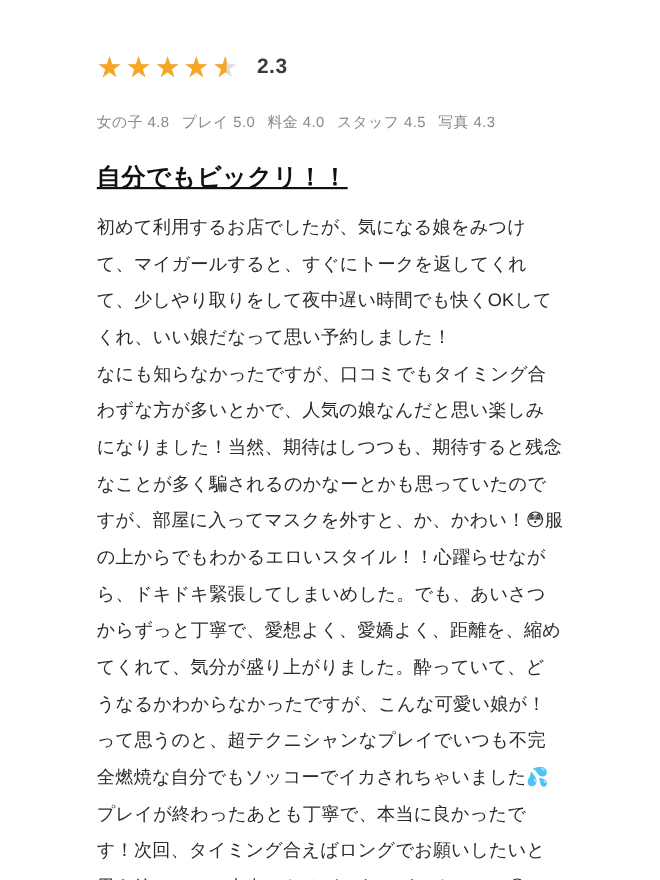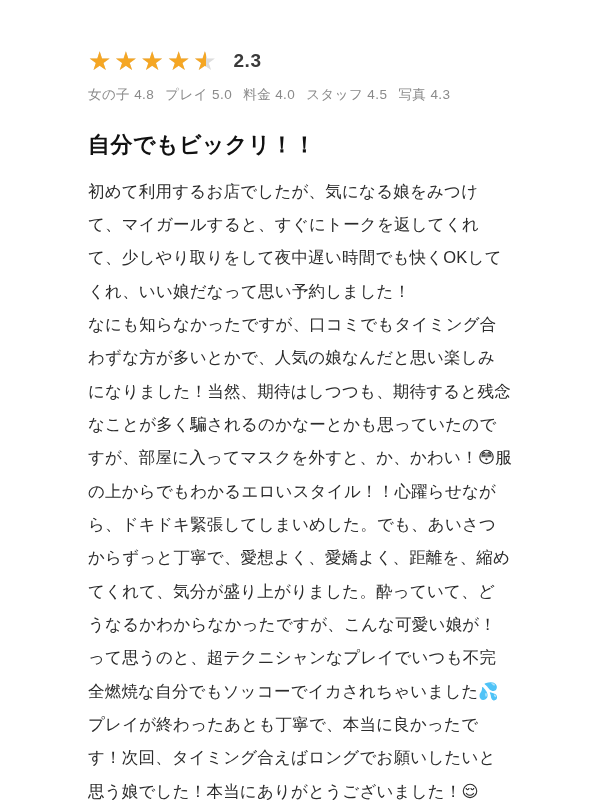--- a/index.html
+++ b/index.html
@@ -46,35 +46,36 @@
     color: #f5a623;
     white-space: nowrap;
   }
   .rating-value {
     font-size: 19px;
     font-weight: bold;
     color: #3a3a3a;
     letter-spacing: 0.5px;
   }
   .subratings {
-    margin-top: 10px;
+    margin-top: 26px;
     font-size: 13.5px;
     color: #8a8a8a;
     letter-spacing: 0.4px;
     white-space: nowrap;
   }
   .subratings span {
     margin-right: 7px;
   }
   .title {
     margin-top: 26px;
     font-size: 22px;
     font-weight: bold;
     color: #111111;
     letter-spacing: 0.5px;
+    text-decoration: underline;
   }
   .body-text {
     margin-top: 14px;
     font-size: 16.5px;
     line-height: 2.02;
     color: #2b2b2b;
     letter-spacing: 0.2px;
     white-space: pre-wrap;
     word-break: break-all;
   }

